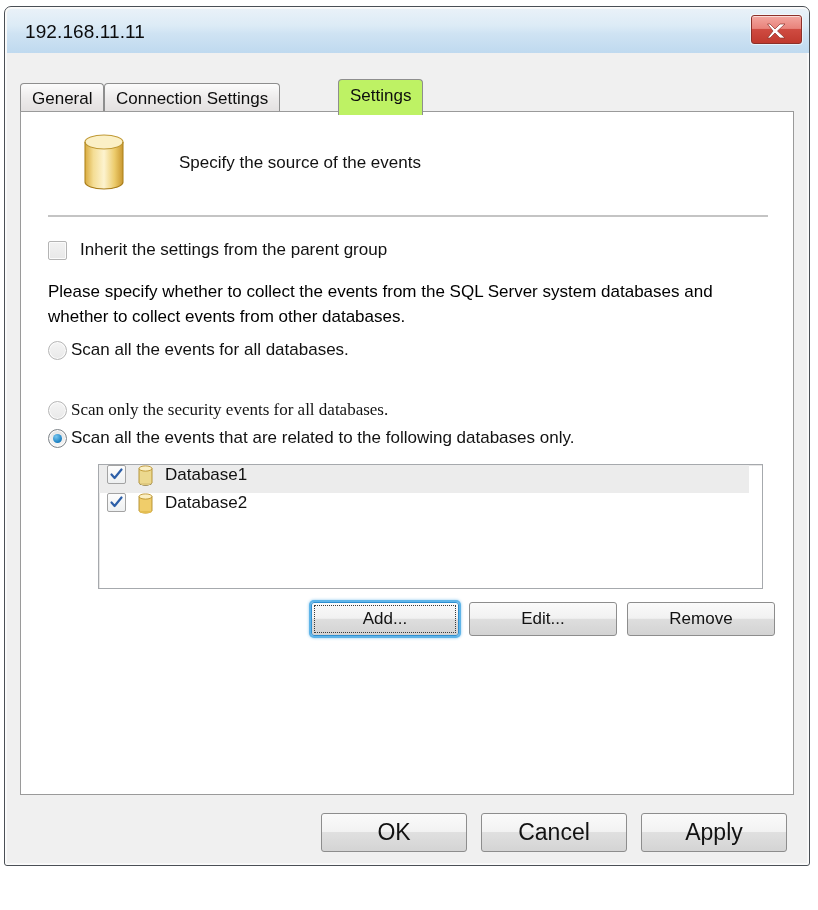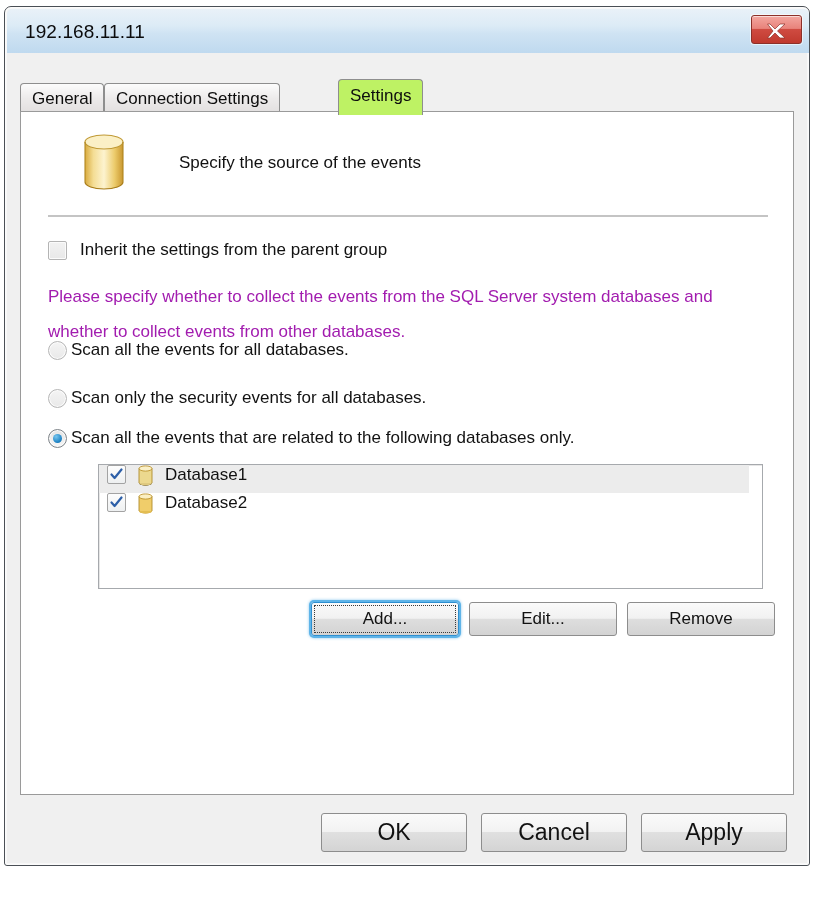--- a/index.html
+++ b/index.html
@@ -140,33 +140,33 @@
     color: #121212;
     white-space: nowrap;
   }
 
   
   #description {
     position: absolute;
     left: 27px; top: 167px;
     width: 712px;
     font-size: 17px;
-    line-height: 35px;
-    color: #a21caf;
+    line-height: 25px;
+    color: #000000;
   }
 
   
   .radio-row {
     position: absolute;
     left: 27px;
     display: flex; align-items: center;
     cursor: pointer;
   }
   #radio-row-0 { top: 228px; }
-  #radio-row-1 { top: 276px; }
+  #radio-row-1 { top: 288px; font-family: Liberation Serif, serif; }
   #radio-row-2 { top: 316px; }
   .radio-outer {
     width: 19px; height: 19px;
     border-radius: 50%;
     background: linear-gradient(to bottom, #f4f4f4, #e9e9e9);
     border: 1px solid #b6b6b6;
     box-shadow: inset 0 0 0 1px #fcfcfc;
     position: relative;
     flex: 0 0 auto;
   }

